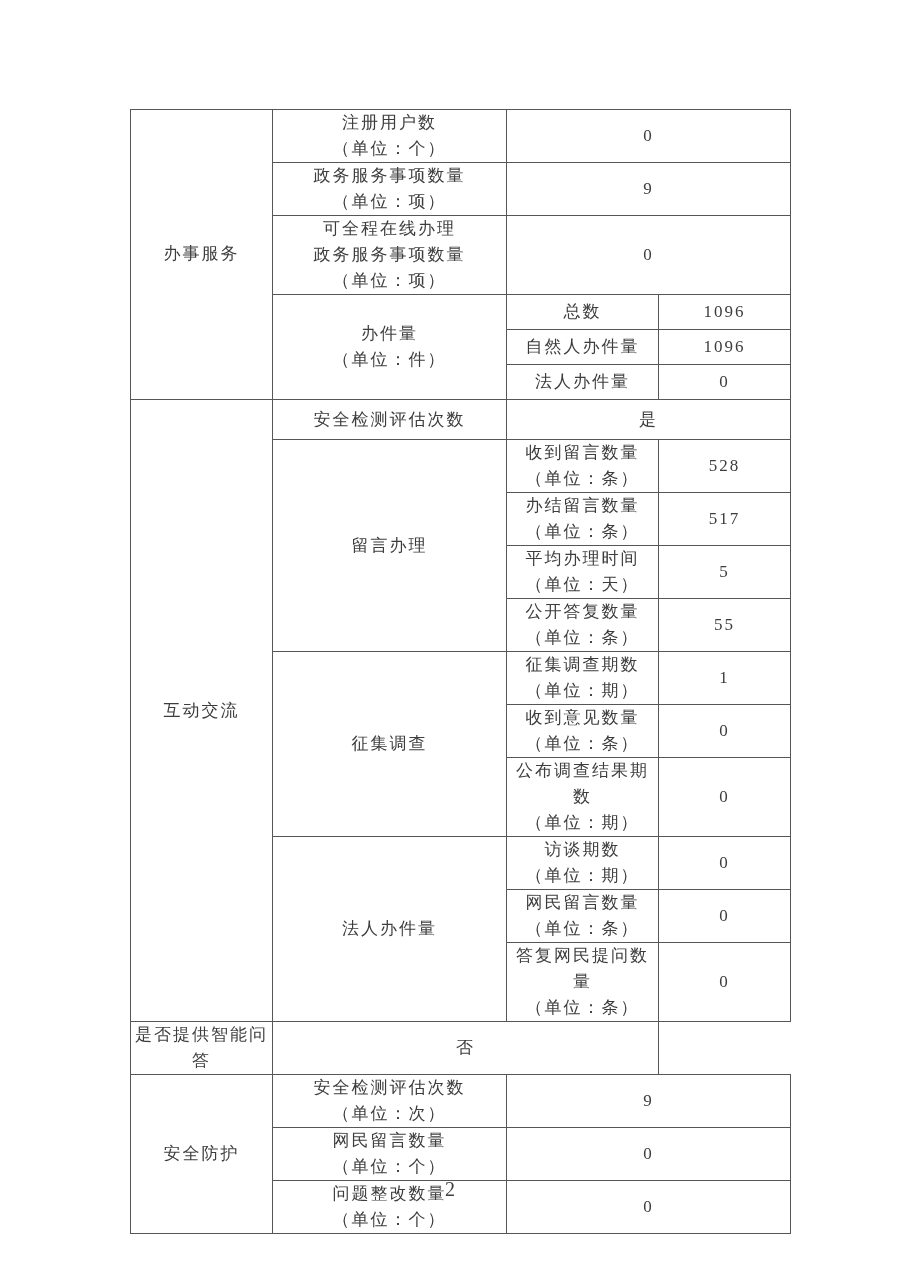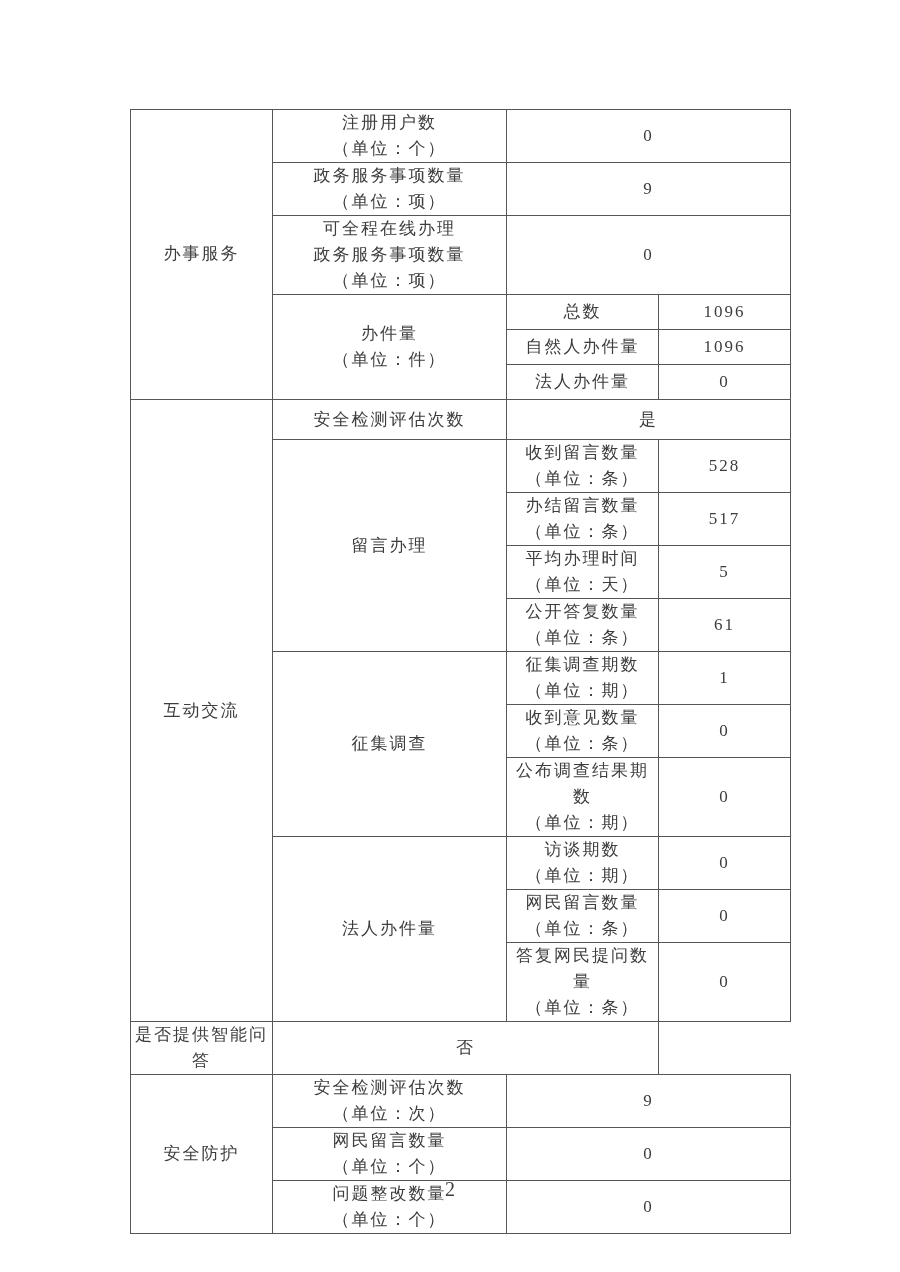--- a/index.html
+++ b/index.html
@@ -150,21 +150,21 @@
         <div>平均办理时间</div>
         <div>（单位：天）</div>
       </td>
       <td class="val">5</td>
     </tr>
     <tr class="rh52">
       <td>
         <div>公开答复数量</div>
         <div>（单位：条）</div>
       </td>
-      <td class="val">61</td>
+      <td class="val">55</td>
     </tr>
 
     <tr class="rh52">
       <td rowspan="3">
         <div>征集调查</div>
       </td>
       <td>
         <div>征集调查期数</div>
         <div>（单位：期）</div>
       </td>

